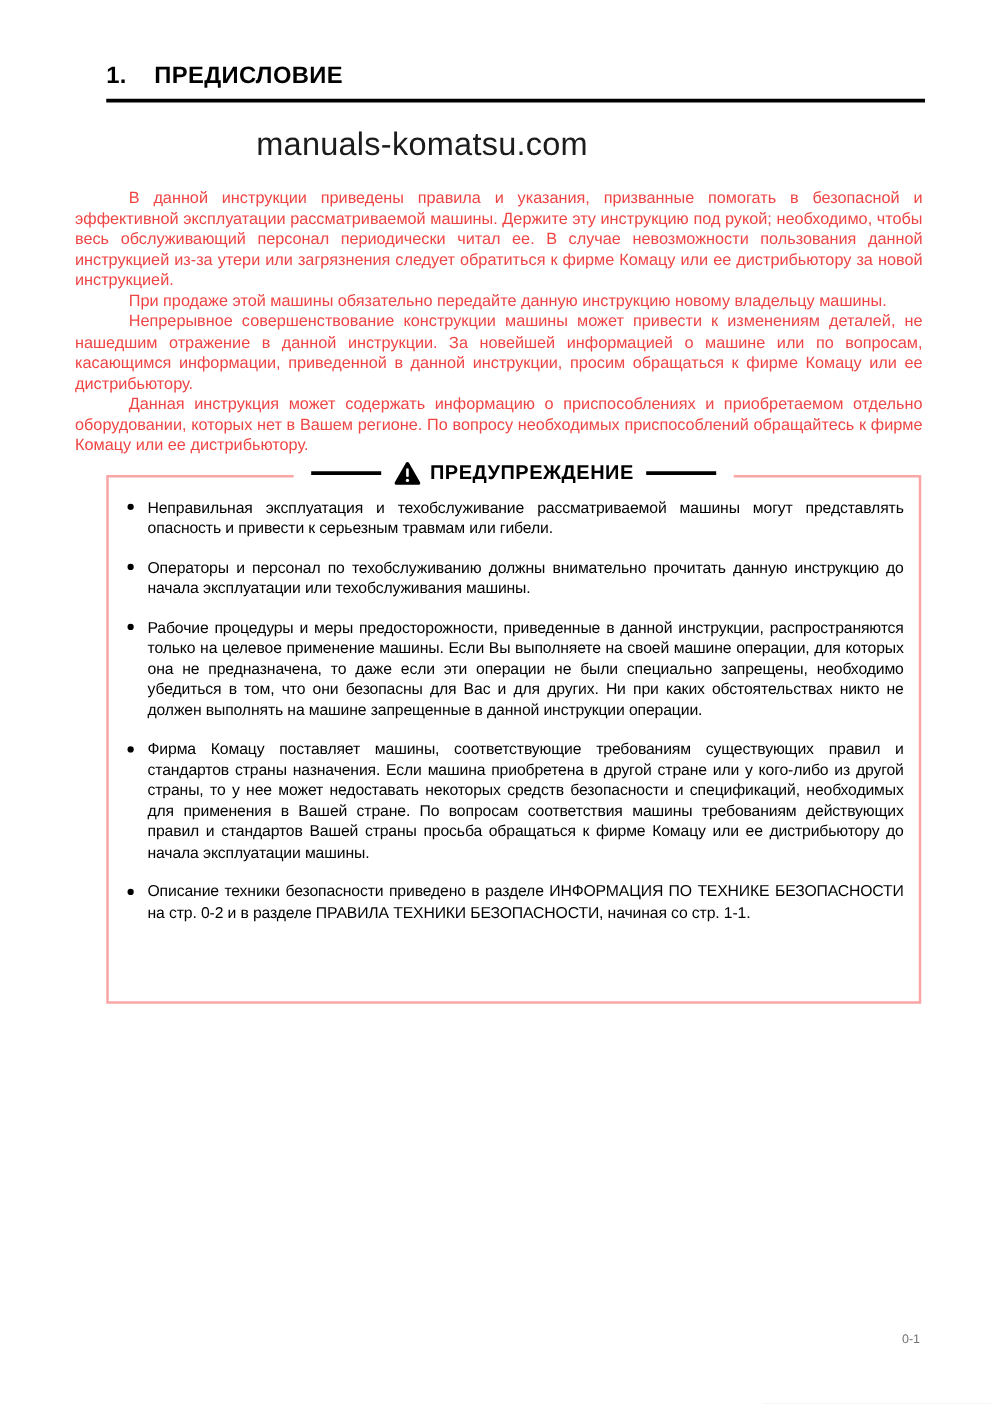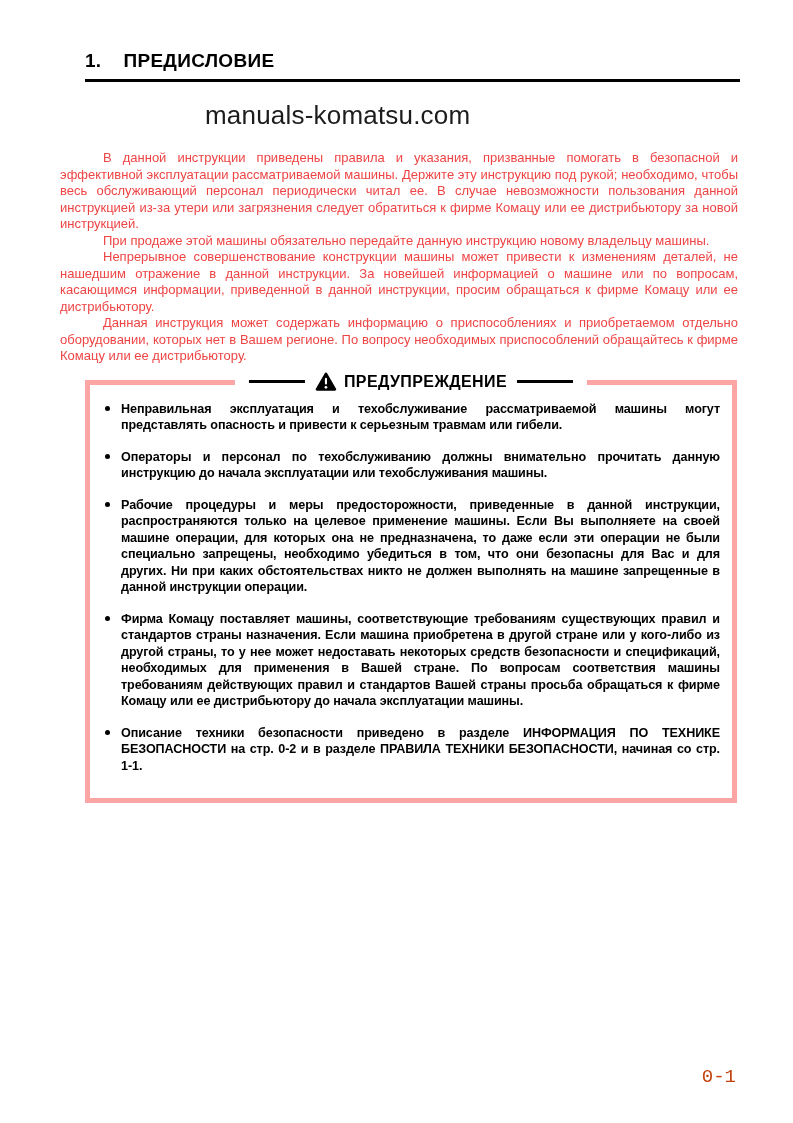--- a/index.html
+++ b/index.html
@@ -46,21 +46,21 @@
   }
   .bodytext p {
     margin: 0;
     text-indent: 43px;
   }
 
   
   .warnbox {
     position: relative;
     margin: 15px 56px 0 85px;
-    border: 5px solid #fca5a5;
+    border: 2px solid #fca5a5;
     padding: 16px 12px 12px 14px;
     box-sizing: border-box;
     min-height: 423px;
   }
   .warnbox-header {
     position: absolute;
     top: -13px;
     left: 50%;
     transform: translateX(-50%);
     background: #ffffff;
@@ -85,21 +85,21 @@
   }
 
   ul.warn-list {
     list-style: none;
     margin: 0;
     padding: 0;
   }
   ul.warn-list li {
     position: relative;
     padding-left: 17px;
-    font-weight: bold;
+    font-weight: normal;
     font-size: 12.6px;
     line-height: 16.5px;
     text-align: justify;
     color: #000;
     letter-spacing: -0.1px;
   }
   ul.warn-list li + li { margin-top: 15px; }
   ul.warn-list .dot {
     position: absolute;
     left: 1px;
@@ -108,23 +108,22 @@
     height: 5px;
     border-radius: 50%;
     background: #000;
   }
 
   
   .pagenum {
     position: absolute;
     top: 1066px;
     right: 57px;
-    font-size: 19px;
-    color: #c2410c;
-    font-family: Liberation Mono, monospace;
+    font-size: 10px;
+    color: #737373;
   }
 </style>
 </head>
 <body>
 
 <div class="page">
 
   <div class="heading">
     <span class="num">1.</span>
     <span class="ttl">ПРЕДИСЛОВИЕ</span>

